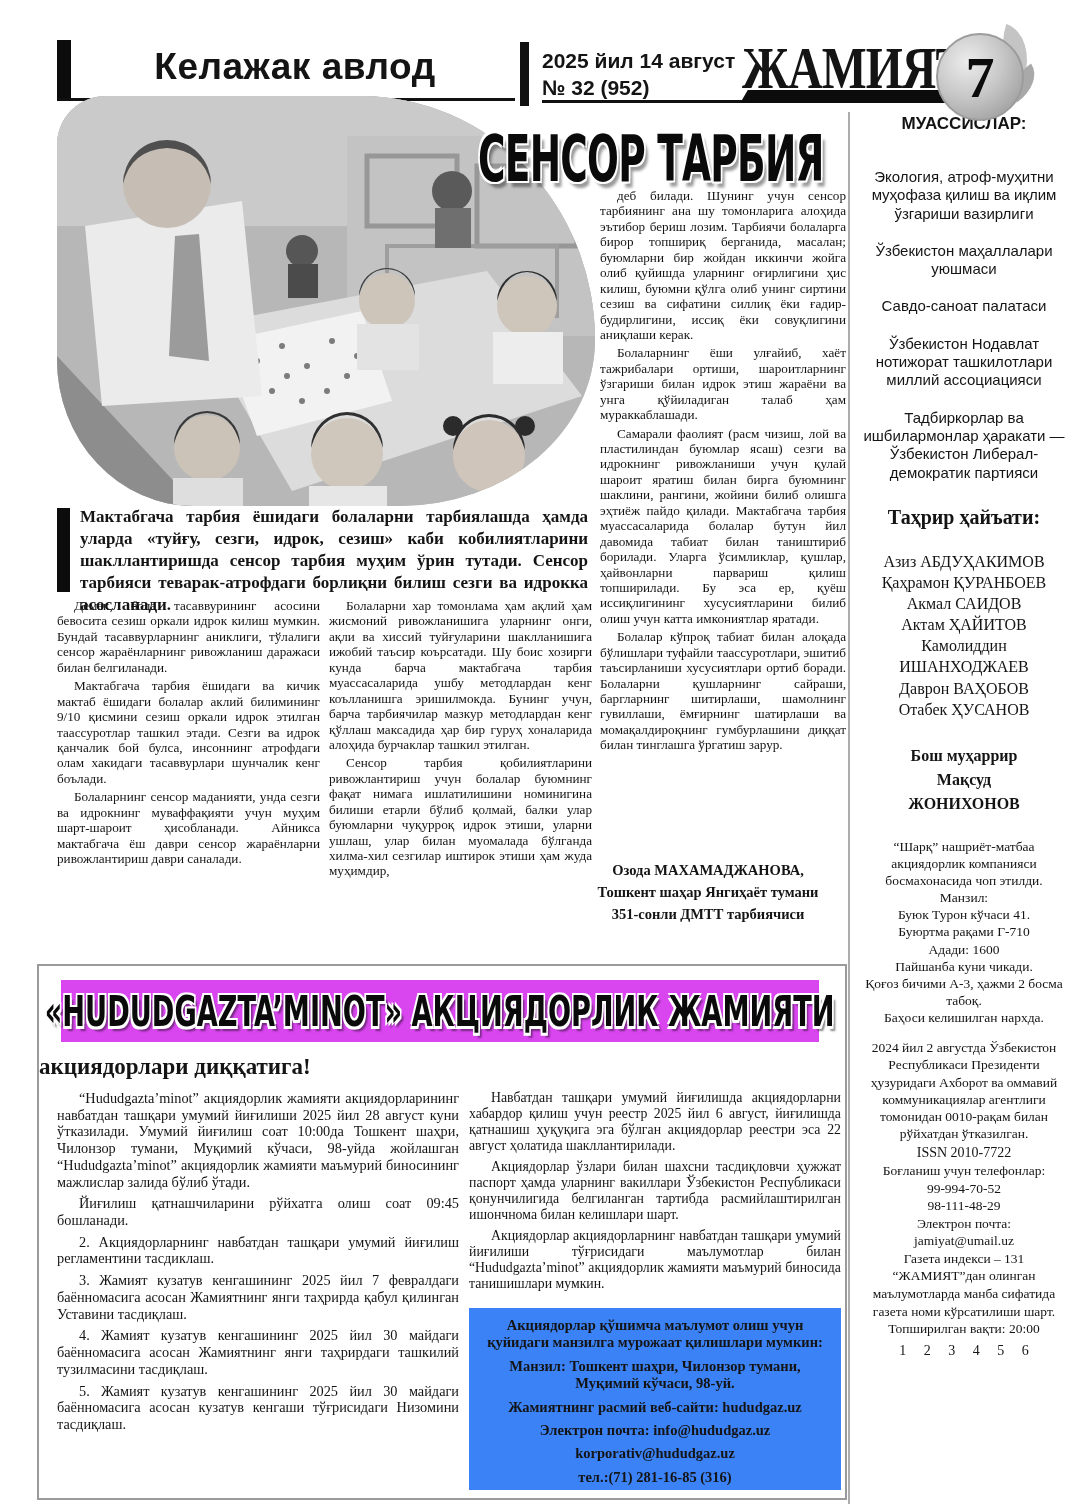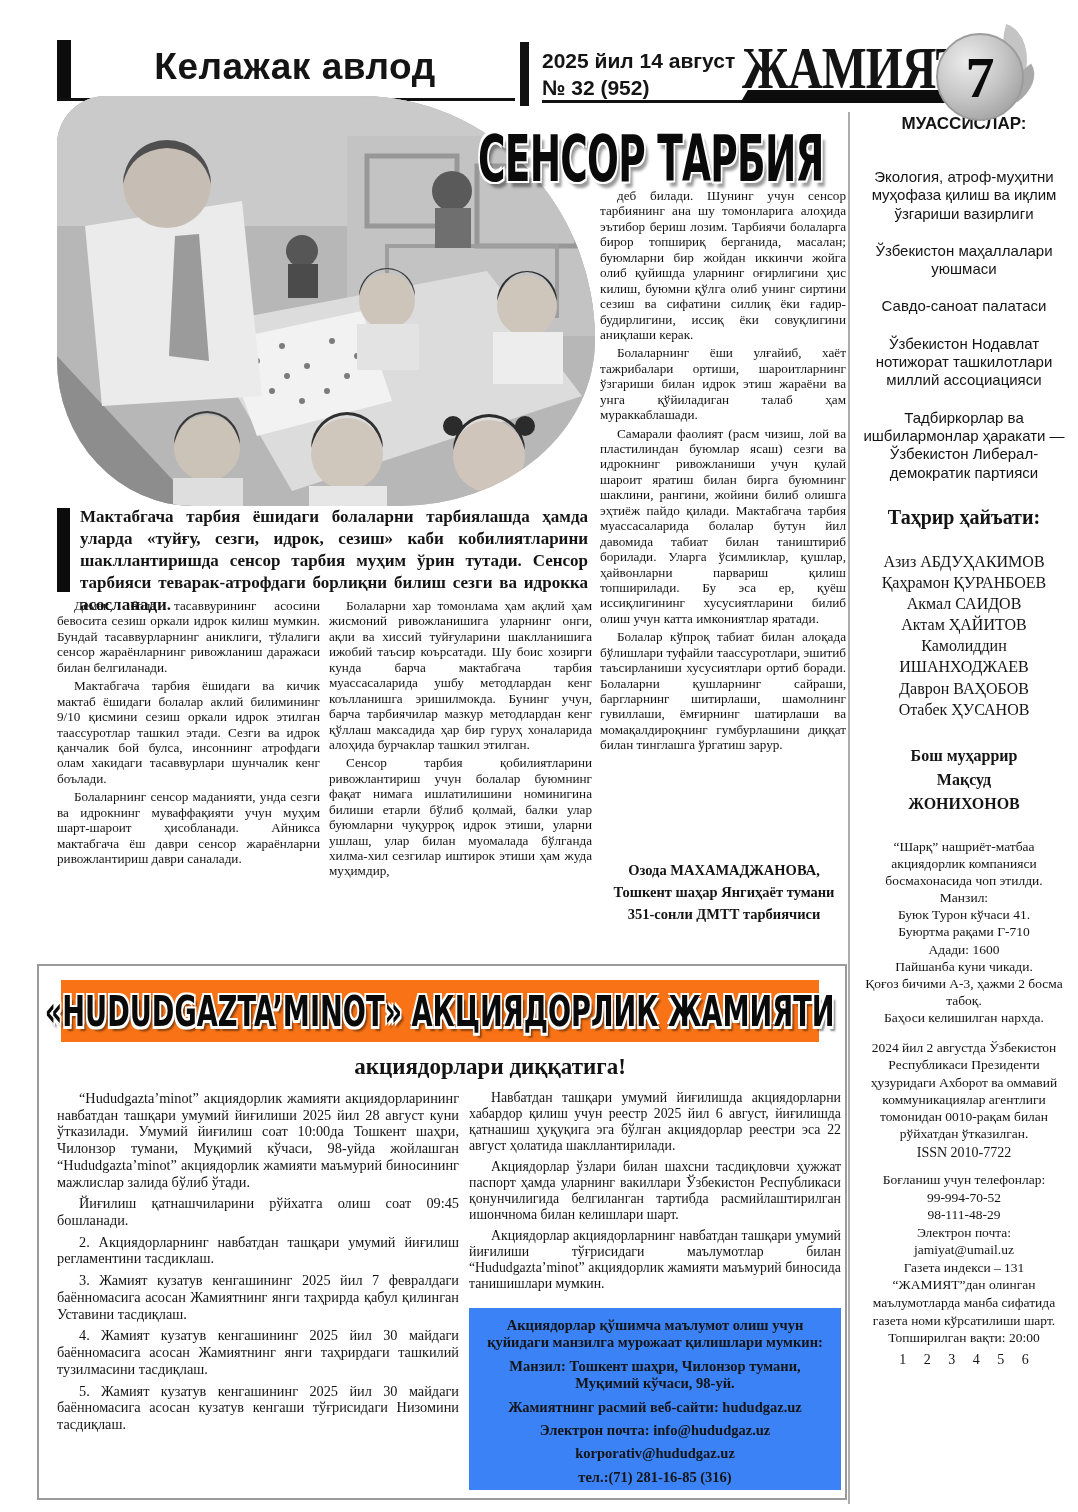--- a/index.html
+++ b/index.html
@@ -38,30 +38,30 @@
             text-shadow:-2px -2px 0 #fff,2px -2px 0 #fff,-2px 2px 0 #fff,2px 2px 0 #fff,5px 5px 3px rgba(0,0,0,.4);}
 
   
   .lead-bar{left:57px;top:508px;width:13px;height:84px;background:#0c0c0c;}
   .lead{left:80px;top:506px;width:508px;font-weight:bold;font-size:17px;line-height:1.30;text-align:justify;}
   .bodycol{font-size:13.2px;line-height:1.17;text-align:justify;}
   .bodycol p{margin:0 0 3px 0;text-indent:17px;}
   .col1{left:57px;top:598px;width:263px;}
   .col2{left:329px;top:598px;width:263px;}
   .col3{left:600px;top:188px;width:246px;}
-  .author{left:600px;top:860px;width:248px;text-align:center;font-weight:bold;font-size:14.5px;line-height:1.5;}
+  .author{left:584px;top:860px;width:248px;text-align:center;font-weight:bold;font-size:14.5px;line-height:1.5;}
 
   
   .ann{left:37px;top:964px;width:806px;height:532px;border:2px solid #9a9a9a;overflow:hidden;background:#fff;}
-  .ann-banner{position:absolute;left:22px;top:14px;width:758px;height:62px;background:#f97316;
+  .ann-banner{position:absolute;left:22px;top:14px;width:758px;height:62px;background:#d946ef;
               display:flex;align-items:center;justify-content:center;}
   .ann-banner-text{font-family:"DejaVu Sans",sans-serif;font-weight:bold;font-size:34px;white-space:nowrap;
                    color:#0a0a0a;transform:scale(.8,1.25);
                    text-shadow:-2px -2px 0 #fff,2px -2px 0 #fff,-2px 2px 0 #fff,2px 2px 0 #fff,4px 4px 2px rgba(0,0,0,.45);}
-  .ann-subtitle{position:absolute;left:0;top:88px;width:100%;text-align:center;font-weight:bold;font-size:23px;padding-left:48px;}
+  .ann-subtitle{position:absolute;left:0;top:88px;width:100%;text-align:left;font-weight:bold;font-size:23px;}
   .ann-col{position:absolute;font-size:14.3px;line-height:1.17;text-align:justify;}
   .ann-col p{margin:0 0 5px 0;text-indent:22px;}
   .ann-left{left:18px;top:124px;width:402px;}
   .ann-right{left:430px;top:124px;width:372px;font-size:13.8px;line-height:1.16;}
   .agenda-title{text-align:center;font-weight:bold;font-size:15.5px;margin:9px 0 6px 0;}
   .ann-infobox{position:absolute;left:430px;top:342px;width:372px;height:182px;background:#3b82f6;
                text-align:center;font-weight:bold;font-size:14.5px;line-height:1.2;
                padding:9px 12px;box-sizing:border-box;}
   .ann-infobox div{margin-bottom:6px;}
 
@@ -69,21 +69,21 @@
   .v-divider{left:848px;top:112px;width:2px;height:1392px;background:#adadad;}
   .sidebar{left:858px;top:114px;width:212px;height:1394px;overflow:hidden;text-align:center;}
   .sb-title{font-family:"Liberation Sans",sans-serif;font-weight:bold;font-size:17px;margin-bottom:34px;}
   .sb-founder{font-family:"Liberation Sans",sans-serif;font-size:15px;line-height:1.22;margin-bottom:19px;}
   .sb-ed-title{font-weight:bold;font-size:20px;margin:24px 0 22px 0;}
   .sb-editor{font-size:16px;line-height:1.32;}
   .sb-chief{margin-top:24px;font-weight:bold;font-size:16px;line-height:1.5;}
   .sb-print{margin-top:22px;font-size:13.5px;line-height:1.27;}
   .sb-reg{margin-top:13px;font-size:13.5px;line-height:1.27;}
   .sb-issn{margin-top:3px;font-size:14px;}
-  .sb-contact{margin-top:10px;font-size:13.5px;line-height:1.3;}
+  .sb-contact{margin-top:1px;font-size:13.5px;line-height:1.3;}
   .sb-nums{margin-top:5px;font-size:14px;word-spacing:14px;}
 </style>
 </head>
 <body>
 
 <div class="page">
 
   <div class="abs h-leftbar"></div>
   <div class="abs h-title">Келажак авлод</div>
   <div class="abs h-rule1"></div>

